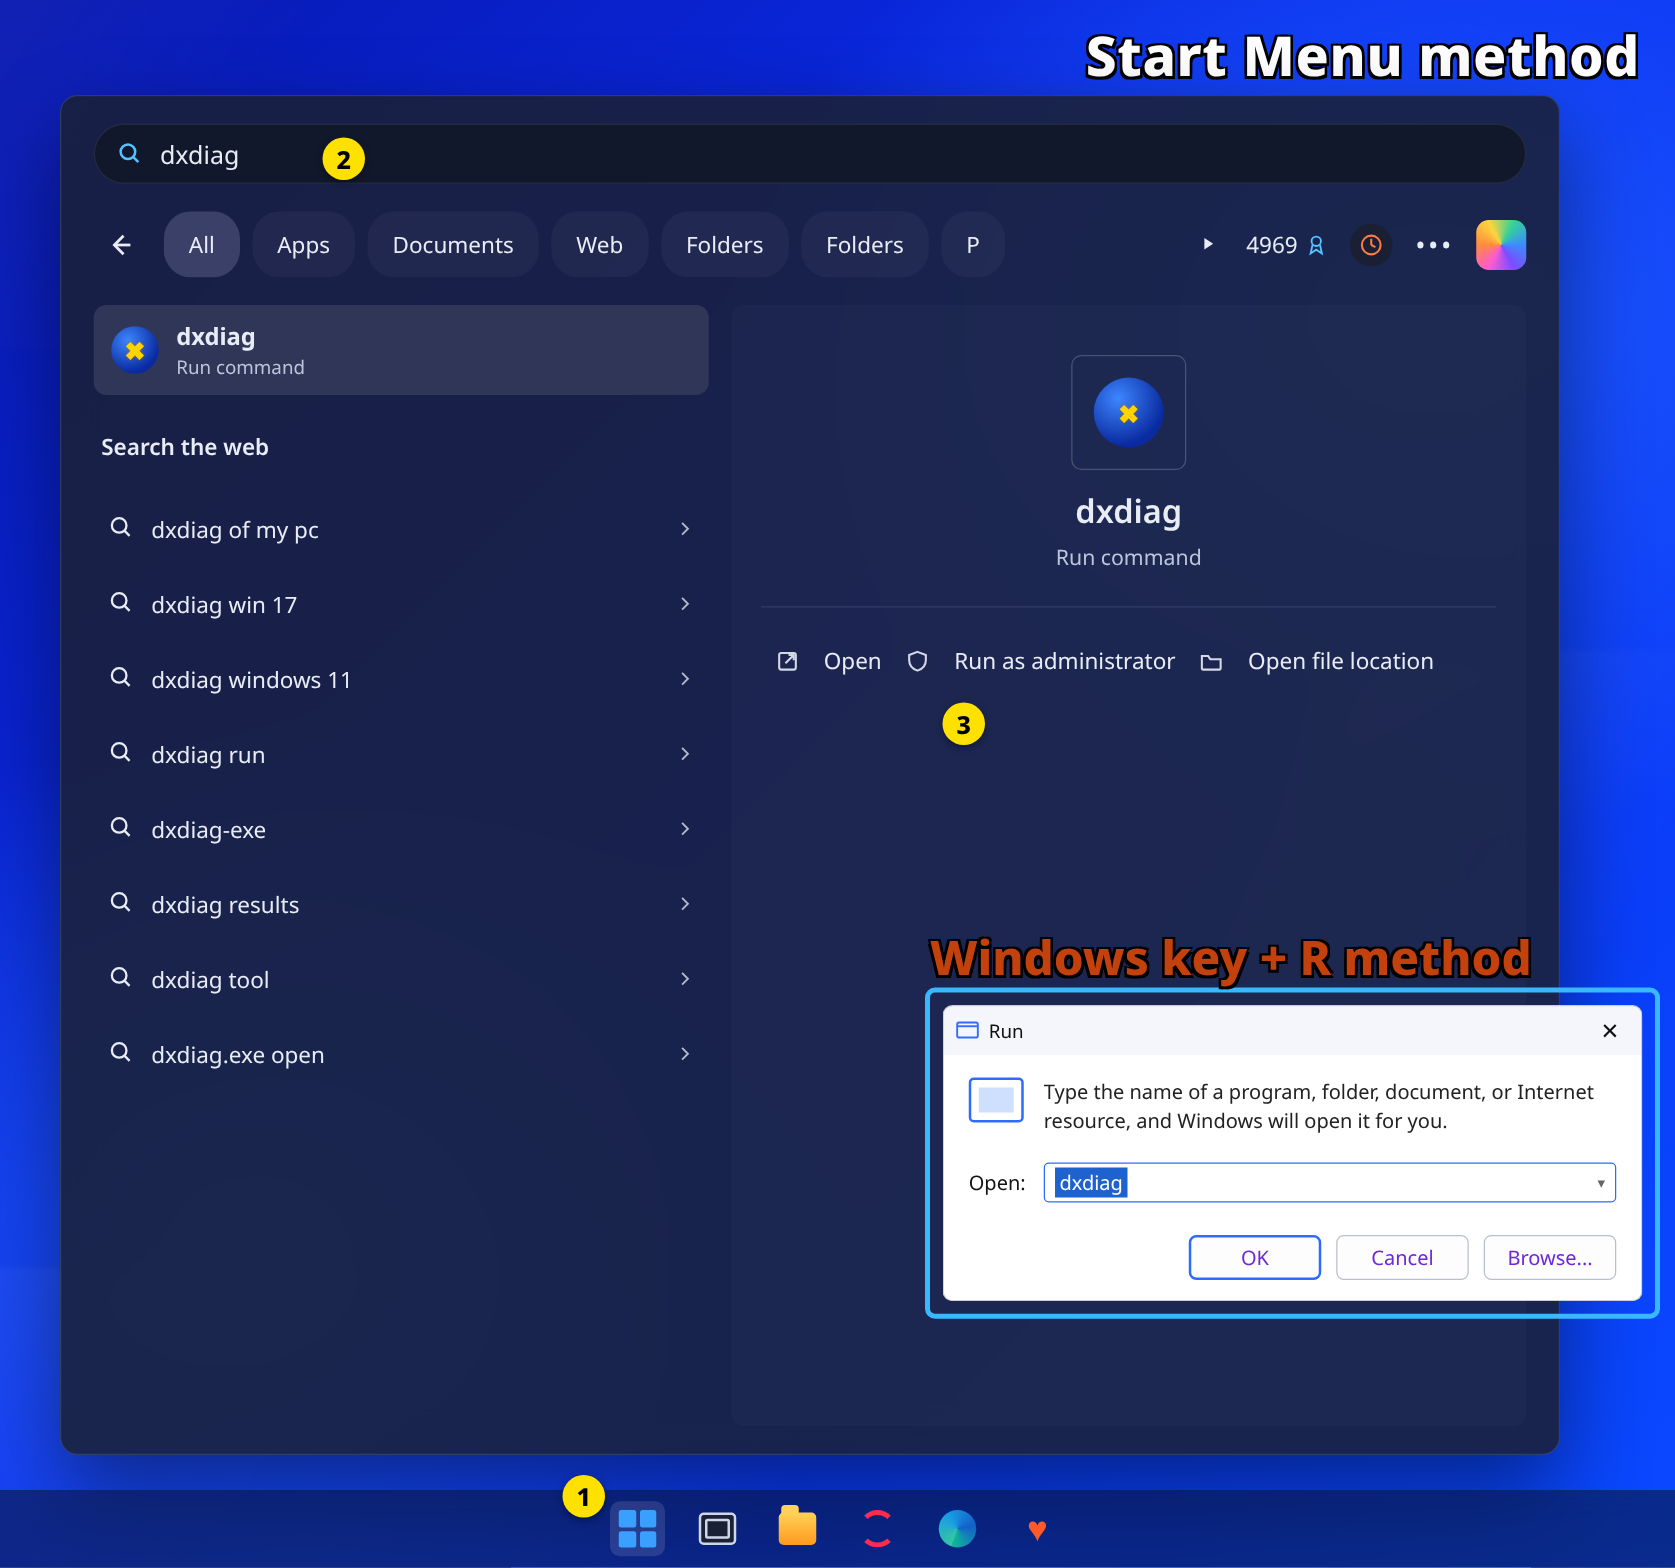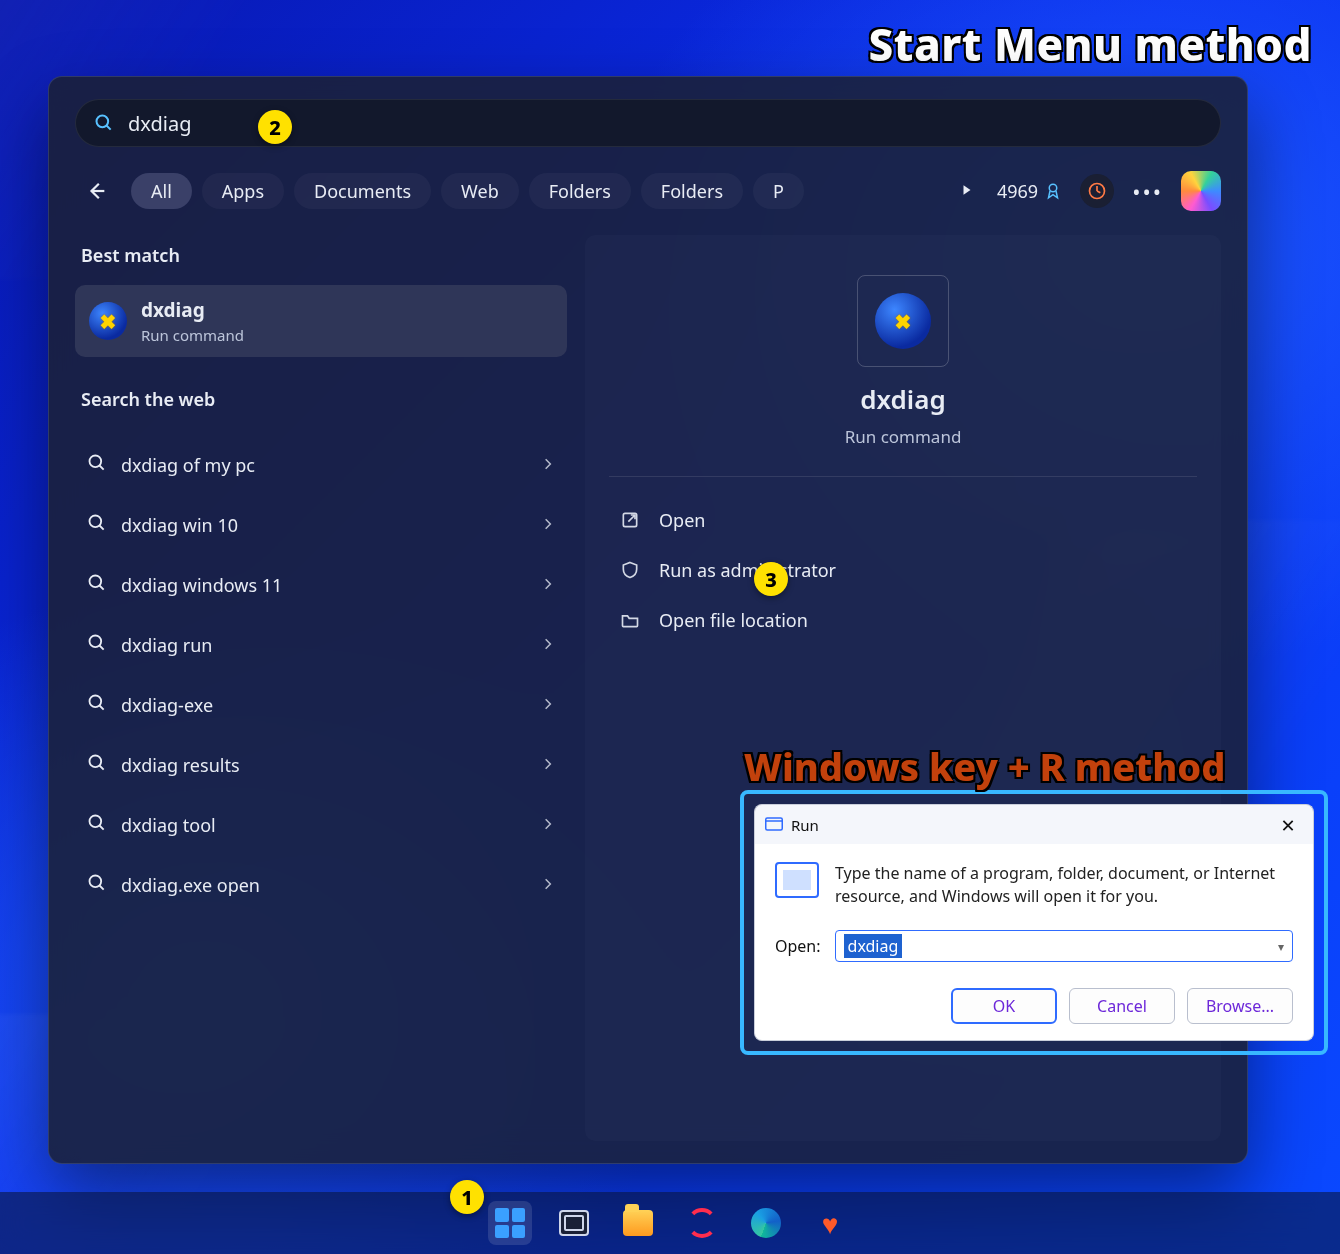--- a/index.html
+++ b/index.html
@@ -51,21 +51,21 @@
   .search-box{flex:1;height:48px;border-radius:28px;background:#12182c;
     border:1px solid rgba(255,255,255,.08);display:flex;align-items:center;
     padding:0 18px;gap:12px}
   .search-box input{flex:1;background:transparent;border:none;outline:none;
     color:var(--text);font-size:20px}
   .search-ico svg{display:block}
 
   .tabs-row{display:flex;align-items:center;gap:12px;margin-top:22px}
   .back-btn{width:44px;height:44px;border-radius:10px;display:flex;align-items:center;justify-content:center}
   .tabs{display:flex;gap:10px;overflow:hidden;flex:1;align-items:center}
-  .pill{height:36px;padding:0 20px;border-radius:22px;background:rgba(255,255,255,.04);
+  .pill{height:53px;padding:0 20px;border-radius:22px;background:rgba(255,255,255,.04);
     display:flex;align-items:center;font-size:18px;color:var(--text);white-space:nowrap}
   .pill.active{background:var(--pill-active)}
   .tabs-right{display:flex;align-items:center;gap:18px;margin-left:4px}
   .tabs-right .pts{font-size:18px;color:var(--text);display:flex;gap:6px;align-items:center}
   .roundicon{width:34px;height:34px;border-radius:50%;background:#1a1f33;display:flex;align-items:center;justify-content:center}
   .copilot{width:40px;height:40px;border-radius:10px;
     background:conic-gradient(from 210deg,#ff5bd0,#ff8a3d,#ffd43d,#34d19a,#3d8bff,#7a4dff,#ff5bd0)}
 
   .body{display:flex;gap:18px;margin-top:22px;flex:1;min-height:0}
   .left{width:492px;display:flex;flex-direction:column;gap:8px}
@@ -90,21 +90,21 @@
   .wi-text b{font-weight:400}
   .chev{opacity:.75}
 
   .right .hero{display:flex;flex-direction:column;align-items:center;gap:14px;padding:18px 0 28px;border-bottom:1px solid rgba(255,255,255,.1)}
   .hero .bigicon{width:92px;height:92px;border:1px solid rgba(255,255,255,.2);border-radius:8px;
     display:flex;align-items:center;justify-content:center}
   .hero .bigicon .dx-ico{width:56px;height:56px}
   .hero .h-title{font-size:26px;font-weight:600}
   .hero .h-sub{font-size:17px;color:var(--text-dim);margin-top:-6px}
 
-  .actions{display:flex;flex-direction:column;margin-top:18px}
+  .actions{display:flex;flex-direction:row;margin-top:18px}
   .action{display:flex;align-items:center;gap:16px;height:50px;padding:0 8px;border-radius:8px;font-size:18px}
   .action .aico{width:26px;display:flex;justify-content:center;opacity:.9}
 
   
   .taskbar{position:absolute;left:0;right:0;bottom:0;height:62px;
     background:rgba(10,18,48,.55);backdrop-filter:blur(14px);
     display:flex;align-items:center;justify-content:center;gap:20px}
   .tb-ico{width:44px;height:44px;border-radius:8px;display:flex;align-items:center;justify-content:center}
   .tb-ico.sel{background:rgba(255,255,255,.12)}
   .winlogo{width:30px;height:30px;display:grid;grid-template-columns:1fr 1fr;grid-template-rows:1fr 1fr;gap:3px}
@@ -213,21 +213,20 @@
           </svg>
       </div>
       <div style="color:#e8ecf4;font-size:22px;letter-spacing:2px">•••</div>
       <div class="copilot"></div>
     </div>
   </div>
 
   <div class="body">
 
     <div class="left">
-      <div class="section-h">Best match</div>
 
       <div class="best">
         <div class="dx-ico"></div>
         <div>
           <div class="ttl">dxdiag</div>
           <div class="sub">Run command</div>
         </div>
       </div>
 
       <div class="section-h" style="margin-top:22px">Search the web</div>
@@ -243,21 +242,21 @@
             <span class="chev"><svg width="14" height="14" viewBox="0 0 24 24" fill="none" stroke="#e8ecf4" stroke-width="2.6">
                 <polyline points="8 4 16 12 8 20"></polyline>
               </svg></span>
           </div>
           <div class="web-item">
             <div class="wi-l">
               <span><svg width="20" height="20" viewBox="0 0 24 24" fill="none" stroke="#e8ecf4" stroke-width="2.2">
                   <circle cx="10" cy="10" r="7"></circle>
                   <line x1="20" y1="20" x2="15" y2="15"></line>
                 </svg></span>
-              <span class="wi-text"><span>dxdiag </span><b>win 10</b></span>
+              <span class="wi-text"><span>dxdiag </span><b>win 17</b></span>
             </div>
             <span class="chev"><svg width="14" height="14" viewBox="0 0 24 24" fill="none" stroke="#e8ecf4" stroke-width="2.6">
                 <polyline points="8 4 16 12 8 20"></polyline>
               </svg></span>
           </div>
           <div class="web-item">
             <div class="wi-l">
               <span><svg width="20" height="20" viewBox="0 0 24 24" fill="none" stroke="#e8ecf4" stroke-width="2.2">
                   <circle cx="10" cy="10" r="7"></circle>
                   <line x1="20" y1="20" x2="15" y2="15"></line>

